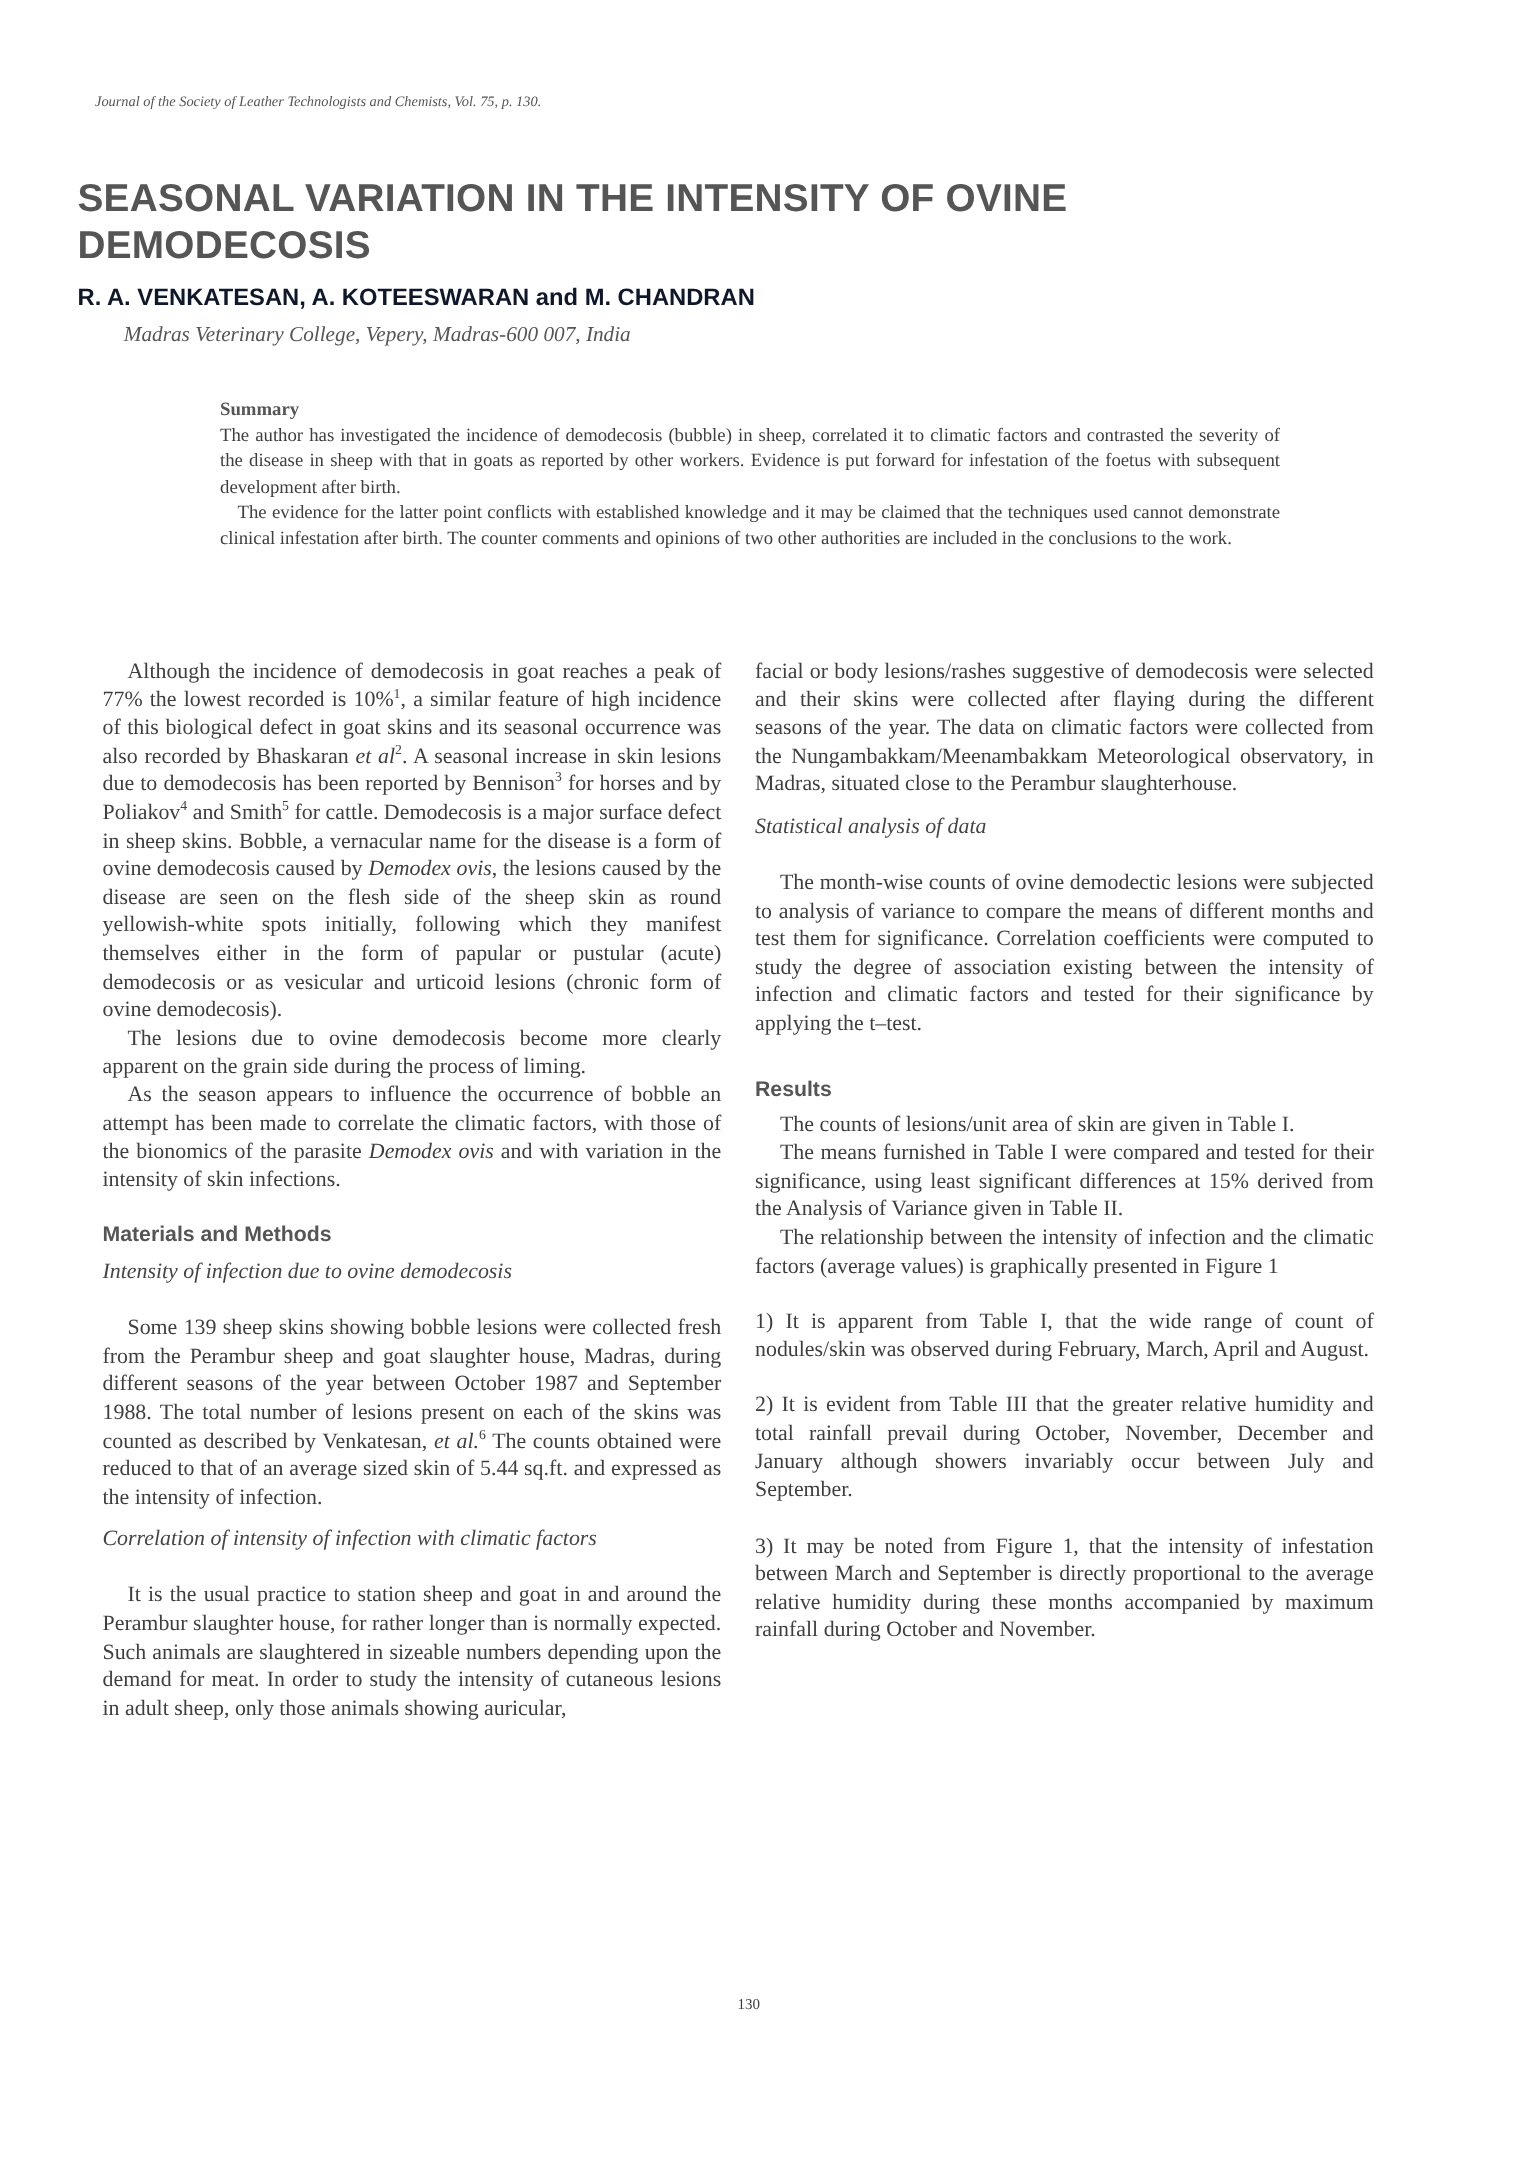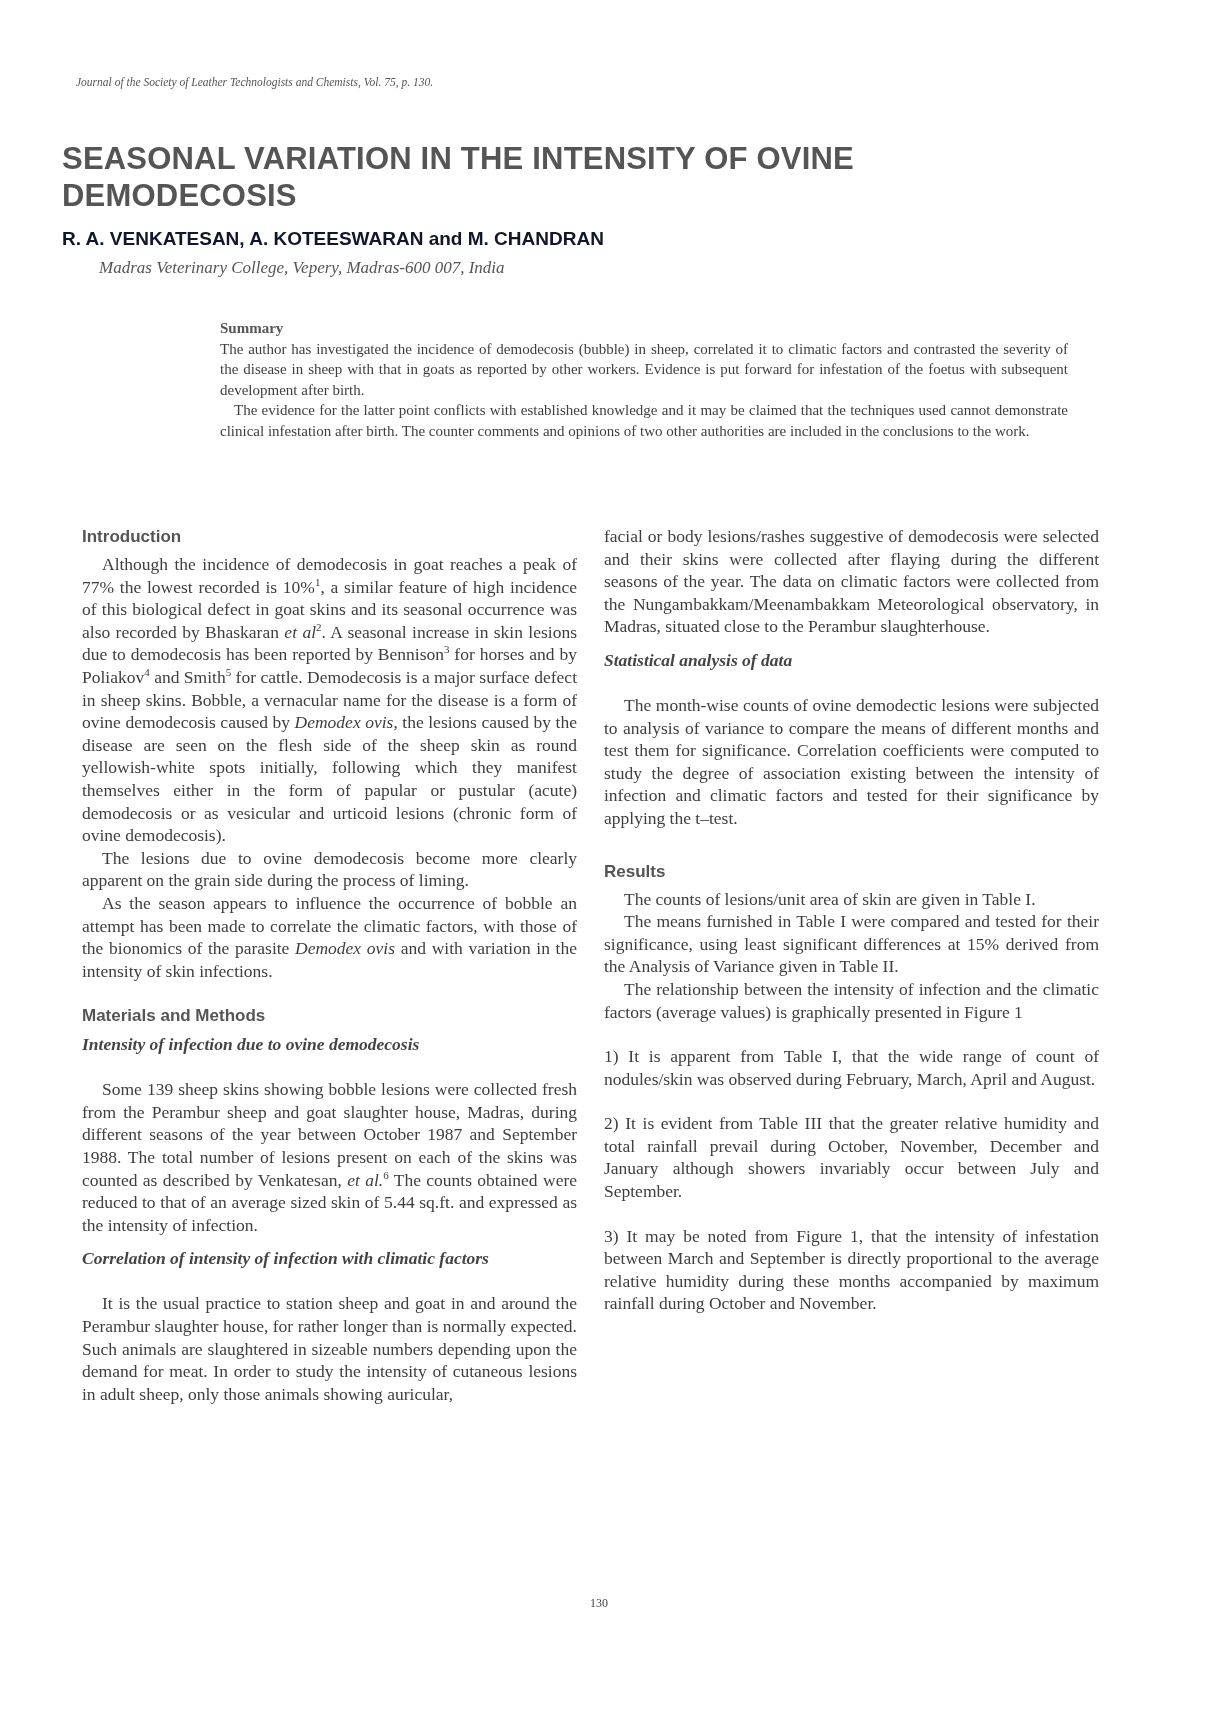--- a/index.html
+++ b/index.html
@@ -1,29 +1,29 @@
 <!DOCTYPE html>
 <html><head>
 <meta charset="utf-8">
 <style>
   html, body { margin: 0; padding: 0; background: #ffffff; }
   body { width: 1211px; height: 1729px; position: relative; overflow: hidden; color: #3e3e3e; }
   .journal { position: absolute; left: 76px; top: 76px; font-family: "Liberation Serif", serif; font-style: italic; font-size: 11.5px; color: #555; }
   .title { position: absolute; left: 62px; top: 140px; width: 1000px; font-family: "Liberation Sans", sans-serif; font-weight: bold; font-size: 31px; line-height: 37px; color: #555; letter-spacing: 0.2px; }
   .authors { position: absolute; left: 62px; top: 228px; font-family: "Liberation Sans", sans-serif; font-weight: bold; font-size: 19px; color: #0f172a; }
   .affil { position: absolute; left: 62px; top: 258px; font-family: "Liberation Serif", serif; font-style: italic; font-size: 17px; color: #555; margin-left: 37px; }
-  .summary { position: absolute; left: 176px; top: 318px; width: 848px; font-family: "Liberation Serif", serif; font-size: 15px; line-height: 20.5px; color: #3e3e3e; text-align: justify; margin-left: 44px; }
+  .summary { position: absolute; left: 176px; top: 318px; width: 848px; font-family: "Liberation Serif", serif; font-size: 15px; line-height: 20.5px; color: #3e3e3e; text-align: justify; }
   .summary h3 { margin: 0; font-size: 15px; font-weight: bold; color: #555; }
   .summary p { margin: 0; }
   .summary p.indent { text-indent: 14px; }
   .col { position: absolute; top: 525px; width: 495px; font-family: "Liberation Serif", serif; font-size: 17.5px; line-height: 22.6px; color: #3e3e3e; text-align: justify; }
   .col-left { left: 82px; }
   .col-right { left: 604px; }
   .col h2 { margin: 0 0 4px 0; font-family: "Liberation Sans", sans-serif; font-size: 17px; font-weight: bold; color: #555; line-height: 24px; }
-  .col h4 { margin: 0; font-weight: bold; font-style: italic; font-size: 17.5px; color: #444; line-height: 24px; }
+  .col h4 { margin: 0; font-weight: normal; font-style: italic; font-size: 17.5px; color: #444; line-height: 24px; }
   .col p { margin: 0; }
   .col p.indent { text-indent: 20px; }
   .gap-s { height: 10px; }
   .gap-m { height: 22px; }
   .gap-l { height: 30px; }
   .page-num { position: absolute; left: 590px; top: 1596px; font-family: "Liberation Serif", serif; font-size: 12px; color: #3e3e3e; }
   i { font-style: italic; }
   sup { font-size: 11px; line-height: 0; }
 </style>
 </head>
@@ -35,21 +35,20 @@
 <div class="authors">R. A. VENKATESAN, A. KOTEESWARAN and M. CHANDRAN</div>
 <div class="affil">Madras Veterinary College, Vepery, Madras-600 007, India</div>
 
 <div class="summary">
   <h3>Summary</h3>
   <p>The author has investigated the incidence of demodecosis (bubble) in sheep, correlated it to climatic factors and contrasted the severity of the disease in sheep with that in goats as reported by other workers. Evidence is put forward for infestation of the foetus with subsequent development after birth.</p>
   <p class="indent">The evidence for the latter point conflicts with established knowledge and it may be claimed that the techniques used cannot demonstrate clinical infestation after birth. The counter comments and opinions of two other authorities are included in the conclusions to the work.</p>
 </div>
 
 <div class="col col-left">
-  <h2>Introduction</h2>
   <p class="indent"><span>Although the incidence of demodecosis in goat reaches a peak of 77% the lowest recorded is 10%</span><sup>1</sup><span>, a similar feature of high incidence of this biological defect in goat skins and its seasonal occurrence was also recorded by Bhaskaran </span><i>et al</i><sup>2</sup><span>. A seasonal increase in skin lesions due to demodecosis has been reported by Bennison</span><sup>3</sup><span> for horses and by Poliakov</span><sup>4</sup><span> and Smith</span><sup>5</sup><span> for cattle. Demodecosis is a major surface defect in sheep skins. Bobble, a vernacular name for the disease is a form of ovine demodecosis caused by </span><i>Demodex ovis</i><span>, the lesions caused by the disease are seen on the flesh side of the sheep skin as round yellowish-white spots initially, following which they manifest themselves either in the form of papular or pustular (acute) demodecosis or as vesicular and urticoid lesions (chronic form of ovine demodecosis).</span></p>
   <p class="indent">The lesions due to ovine demodecosis become more clearly apparent on the grain side during the process of liming.</p>
   <p class="indent"><span>As the season appears to influence the occurrence of bobble an attempt has been made to correlate the climatic factors, with those of the bionomics of the parasite </span><i>Demodex ovis</i><span> and with variation in the intensity of skin infections.</span></p>
   <div class="gap-m"></div>
   <h2>Materials and Methods</h2>
   <h4>Intensity of infection due to ovine demodecosis</h4>
   <div class="gap-m"></div>
   <p class="indent"><span>Some 139 sheep skins showing bobble lesions were collected fresh from the Perambur sheep and goat slaughter house, Madras, during different seasons of the year between October 1987 and September 1988. The total number of lesions present on each of the skins was counted as described by Venkatesan, </span><i>et al.</i><sup>6</sup><span> The counts obtained were reduced to that of an average sized skin of 5.44 sq.ft. and expressed as the intensity of infection.</span></p>
   <div class="gap-s"></div>
   <h4>Correlation of intensity of infection with climatic factors</h4>

